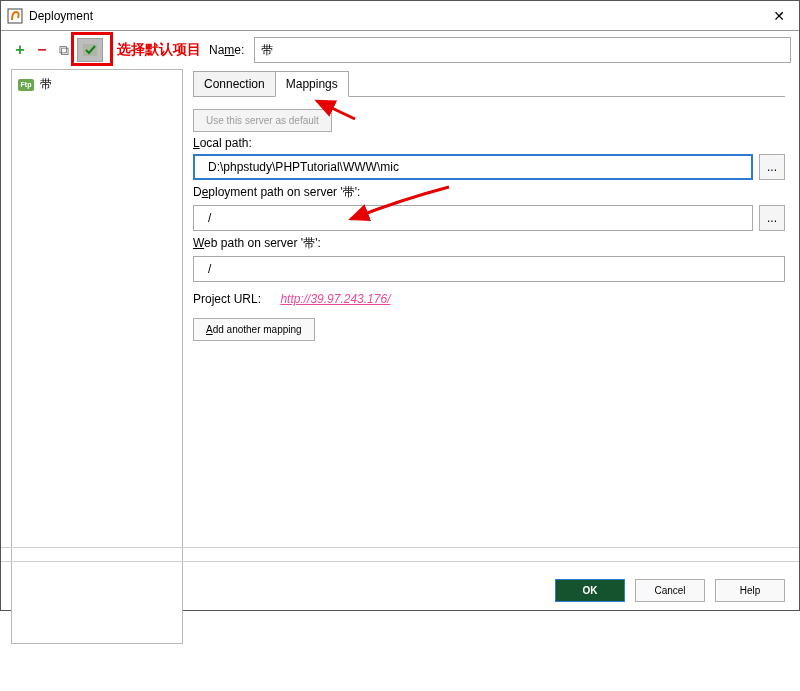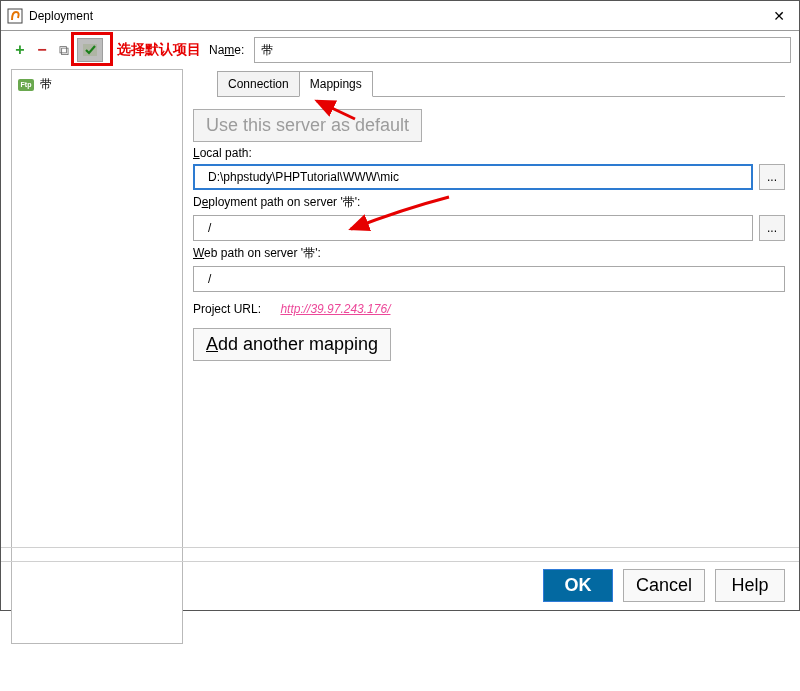--- a/index.html
+++ b/index.html
@@ -26,48 +26,48 @@
 
   
   .workarea { display: flex; height: 590px; }
   .sidebar { width: 172px; border: 1px solid #b9b9b9; margin: 4px 0 0 10px; padding: 4px 2px; background: #fff; height: 575px;}
   .side-item { display: flex; align-items: center; gap: 6px; padding: 2px 4px; }
   .side-item .ftp-icon { width: 16px; height: 12px; background: #6aa84f; border-radius: 2px; display: inline-flex; align-items: center; justify-content: center; font-size: 7px; color: #fff; font-weight: bold; }
 
   .main { flex: 1; padding: 0 14px 0 10px; }
 
   
-  .tabs { display: flex; border-bottom: 1px solid #a8a8a8; margin-top: 6px; position: relative; margin-left: 24px; }
+  .tabs { display: flex; border-bottom: 1px solid #a8a8a8; margin-top: 6px; position: relative; }
   .tabs::after { content: ""; position: absolute; right: 0; left: 268px; bottom: -1px; height: 1px; background: #a8a8a8; }
   .tab { border: 1px solid #a8a8a8; border-bottom: none; padding: 5px 10px; margin-right: 0; background: #f3f3f3; cursor: pointer; position: relative; }
   .tab + .tab { margin-left: -1px; }
   .tab.active { background: #fff; border-bottom: 1px solid #fff; margin-bottom: -1px; z-index: 2; }
 
   .tabpanel { padding-top: 12px; }
 
-  .btn { border: 1px solid #adadad; background: #f9f9f9; padding: 5px 12px; cursor: pointer; font-size: 18px; }
+  .btn { border: 1px solid #adadad; background: #f9f9f9; padding: 5px 12px; cursor: pointer; font-size: 10px; }
   .btn.disabled { color: #9c9c9c; background: #f4f4f4; cursor: default; }
 
   .field-lbl { margin-top: 4px; display: block; }
   .underline-first::first-letter { text-decoration: underline; }
   .row { display: flex; align-items: center; gap: 6px; margin-top: 4px; }
   .txt { flex: 1; height: 26px; border: 1px solid #a8a8a8; padding: 2px 14px; font-size: 12px; }
   .txt.focus { border: 1px solid #2d7bd1; box-shadow: 0 0 0 1px #2d7bd1 inset; }
   .dots-btn { width: 26px; height: 26px; border: 1px solid #adadad; background: #f5f5f5; display: inline-flex; align-items: center; justify-content: center; cursor: pointer; }
 
   .url-row { margin-top: 10px; }
   .url-link { color: #ec4899; margin-left: 16px; font-style: italic; }
 
   
   .arrow { position: absolute; pointer-events: none; }
 
   
   .buttons { position: absolute; bottom: 8px; right: 14px; display: flex; gap: 10px; }
   .buttons .btn { min-width: 70px; }
-  .btn.primary { background: #0369a1; border-color: #2f7bd8; color: #fff; font-weight: bold; }
+  .btn.primary { background: #14532d; border-color: #2f7bd8; color: #fff; font-weight: bold; }
 
   .hr { height: 1px; background: #d0d0d0; position: absolute; left: 0; right: 0; bottom: 48px; }
   .hr-top { height: 1px; background: #d0d0d0; position: absolute; left: 0; right: 0; bottom: 62px; }
 
   .root { position: relative; width: 800px; height: 611px; border: 1px solid #555; }
 </style>
 </head>
 <body>
 
 <div class="root">

